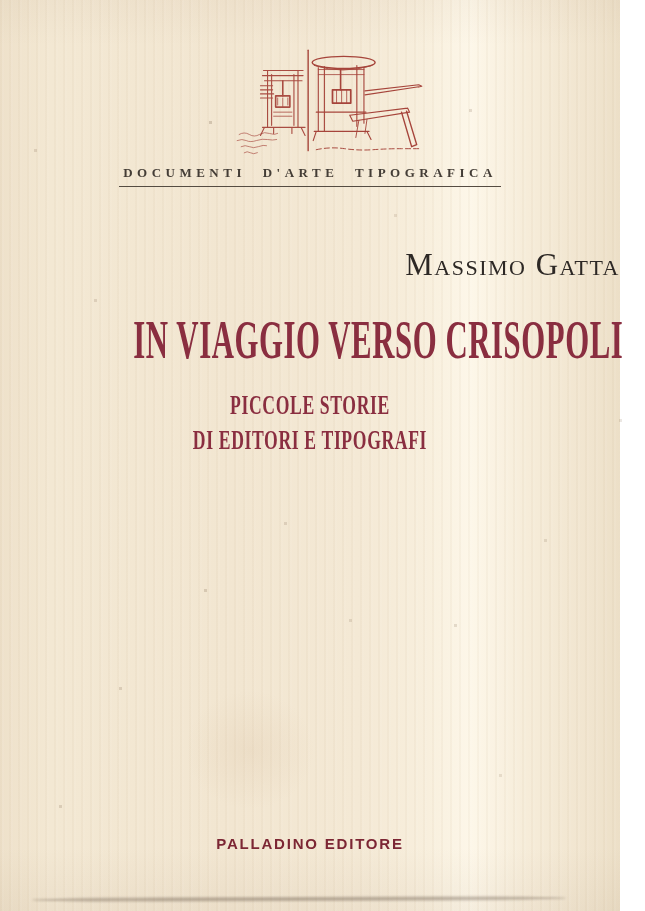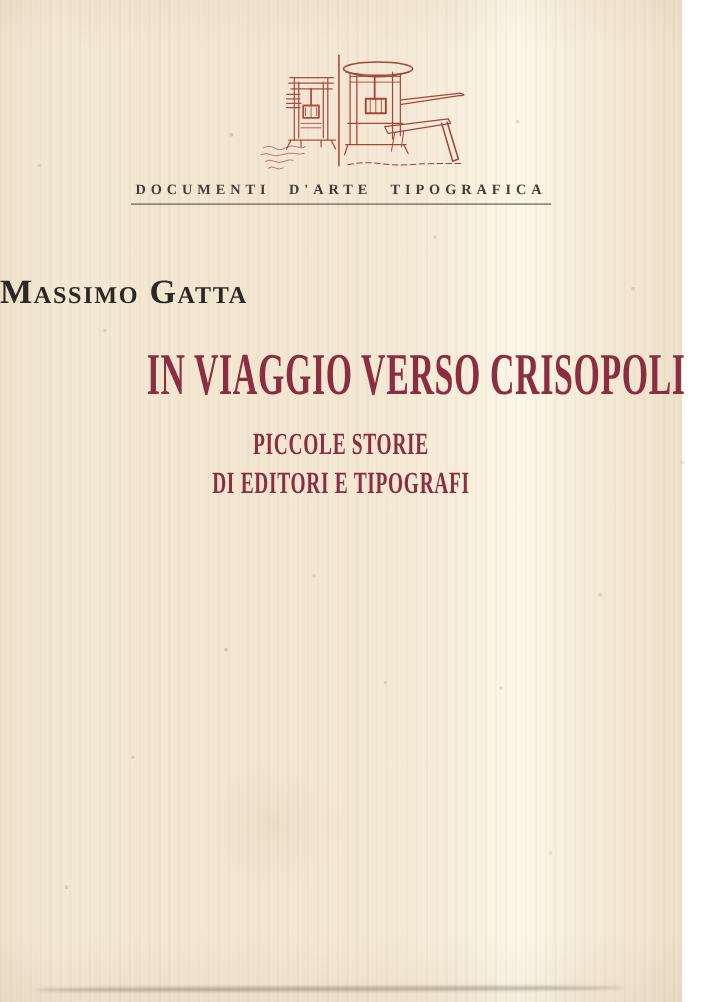--- a/index.html
+++ b/index.html
@@ -61,23 +61,23 @@
   .series span {
     display: inline-block;
     font-size: 13px; font-weight: bold;
     letter-spacing: 4.5px; word-spacing: 9px;
     color: #443d36;
     padding: 0 4px 5px 4px;
     border-bottom: 1.5px solid #554c42;
   }
   .author {
     position: absolute; top: 247px; left: 0;
-    width: 100%; text-align: left;
+    width: 100%; text-align: right;
     font-variant: small-caps;
-    font-weight: bold;
+    font-weight: normal;
     font-size: 31px;
     letter-spacing: 1.5px;
     color: #2d2825;
   }
   .title {
     position: absolute; top: 312px; left: 0; margin: 0;
     width: 100%; text-align: center;
     font-size: 54px; font-weight: bold; line-height: 1.05;
     letter-spacing: 1px;
     color: #8a2e40;
@@ -168,16 +168,17 @@
     <span>DOCUMENTI D'ARTE TIPOGRAFICA</span>
   </div>
 
   <div class="author">Massimo Gatta</div>
 
   <h1 class="title">IN VIAGGIO VERSO CRISOPOLI</h1>
 
   <div class="subtitle line1">PICCOLE STORIE</div>
   <div class="subtitle line2">DI EDITORI E TIPOGRAFI</div>
 
+  <div class="publisher">PALLADINO EDITORE</div>
 
   <div class="bottom-shadow"></div>
 
 </div>
 
 </body></html>

